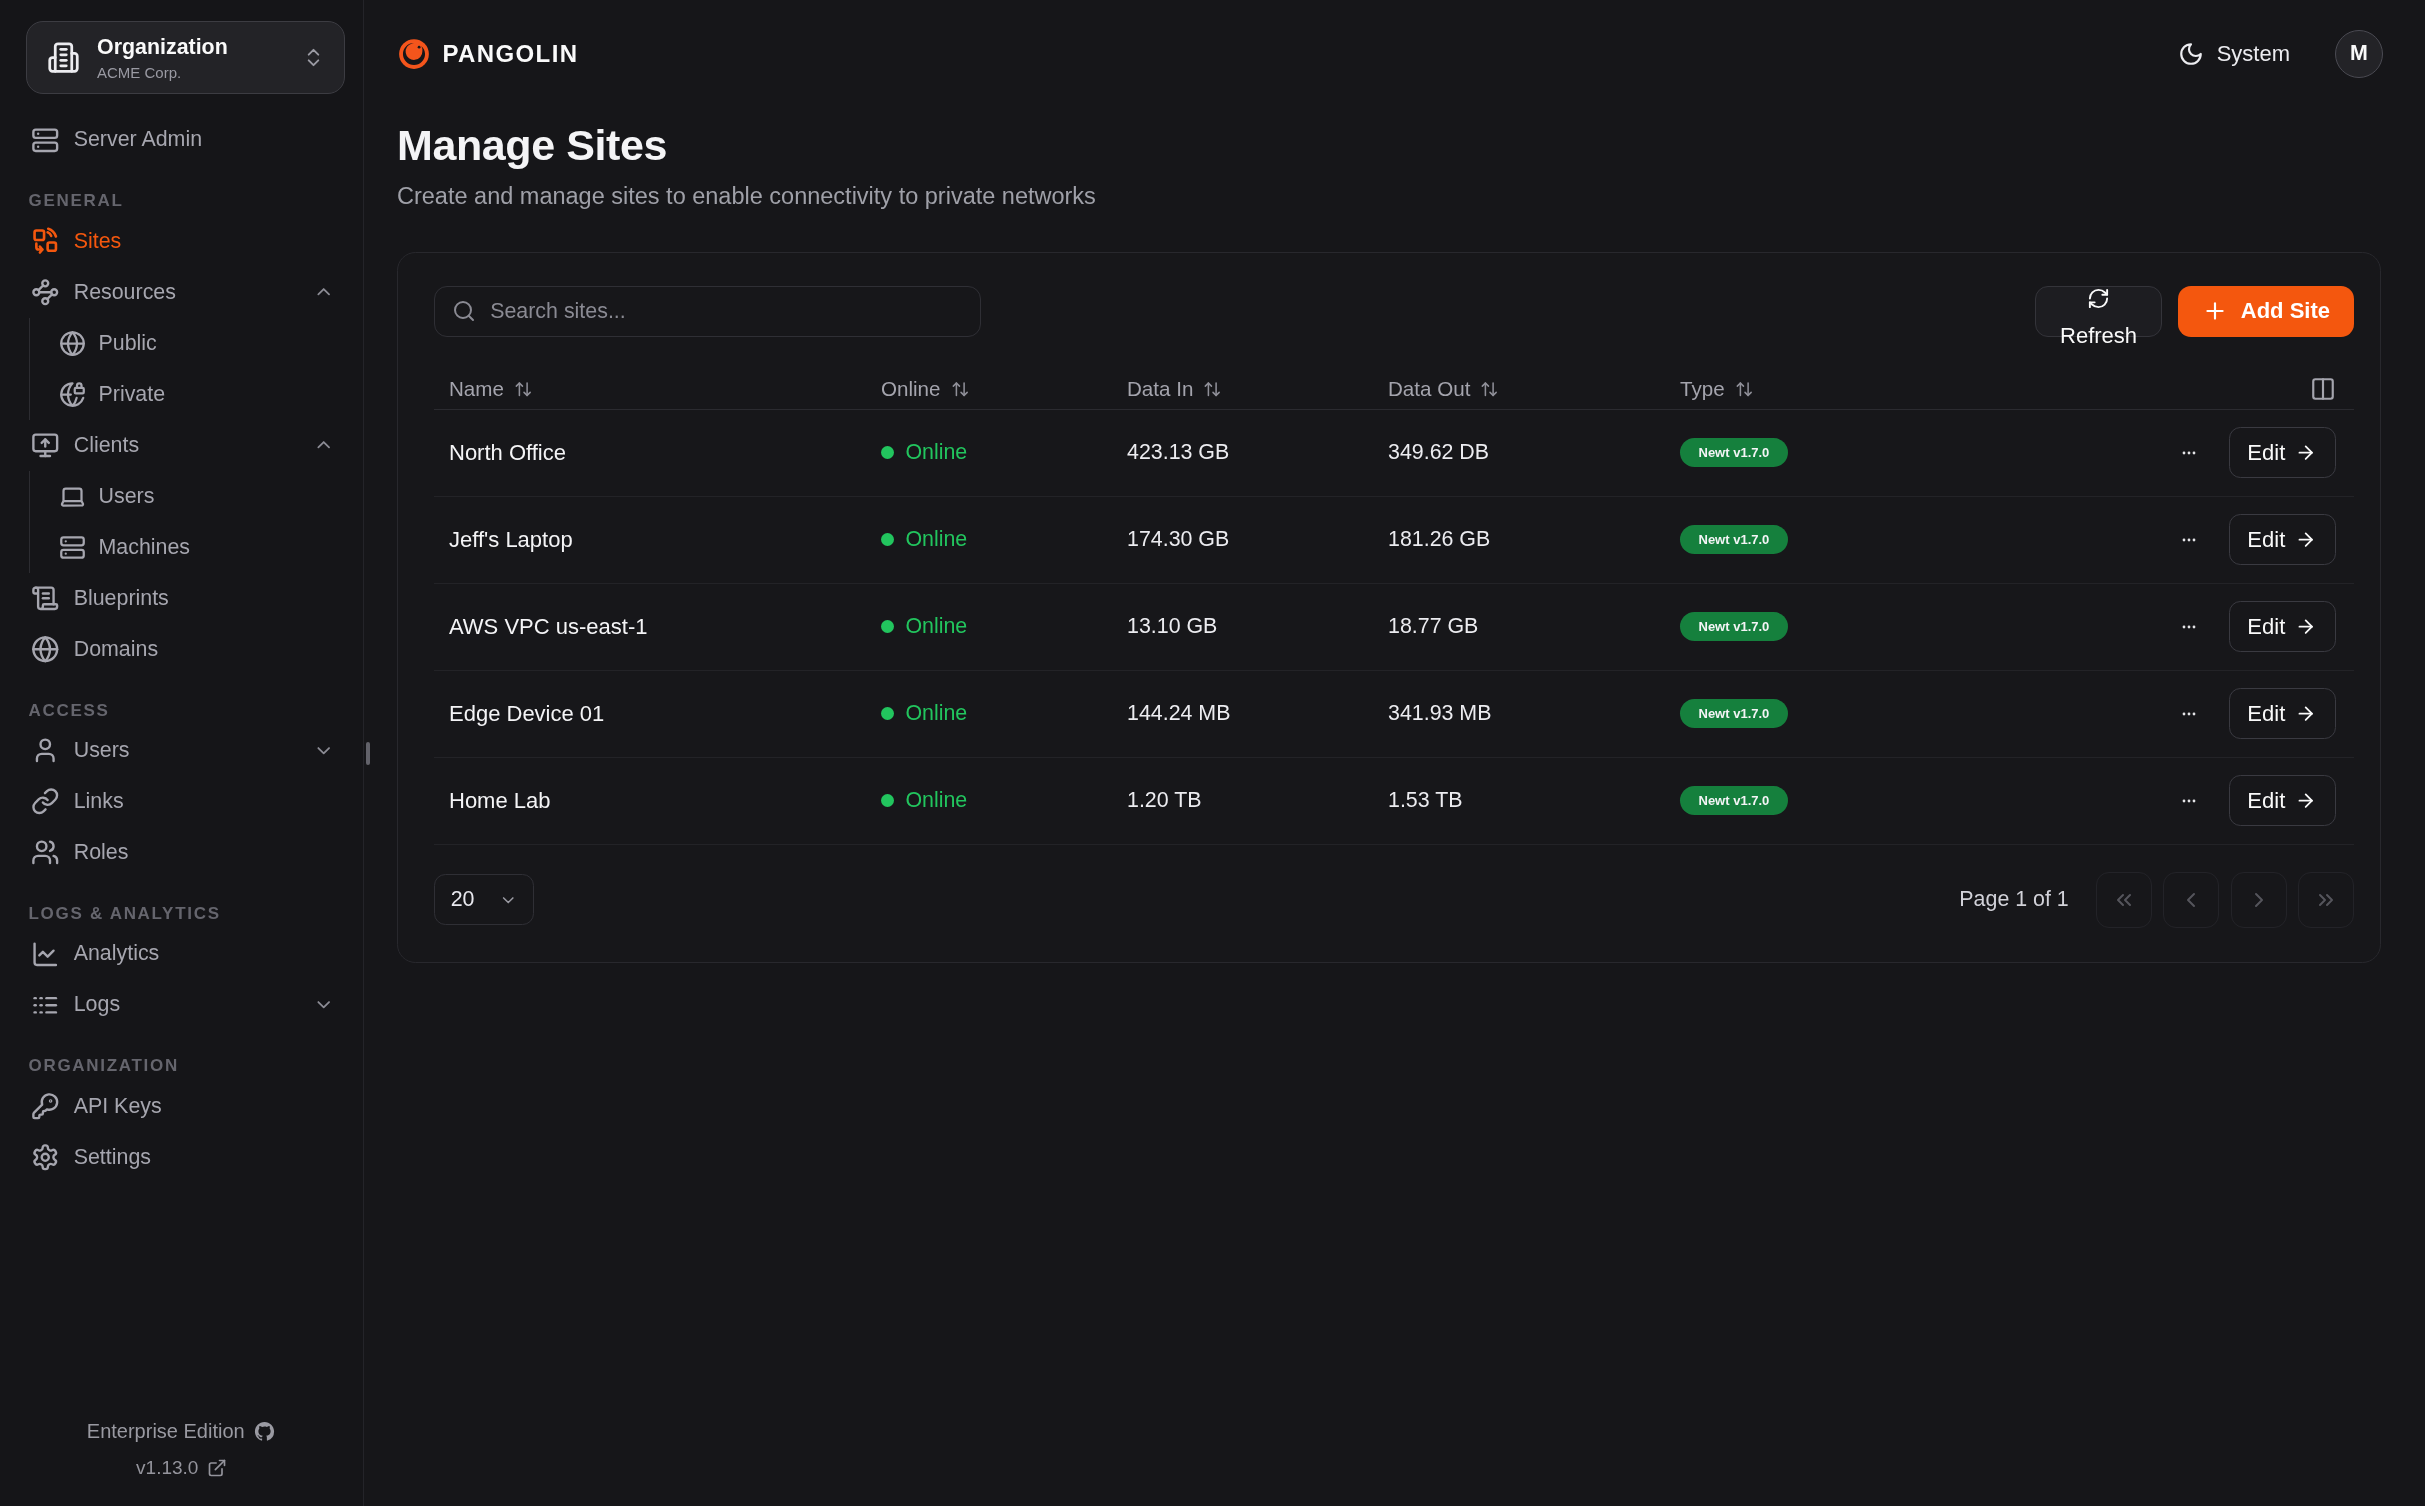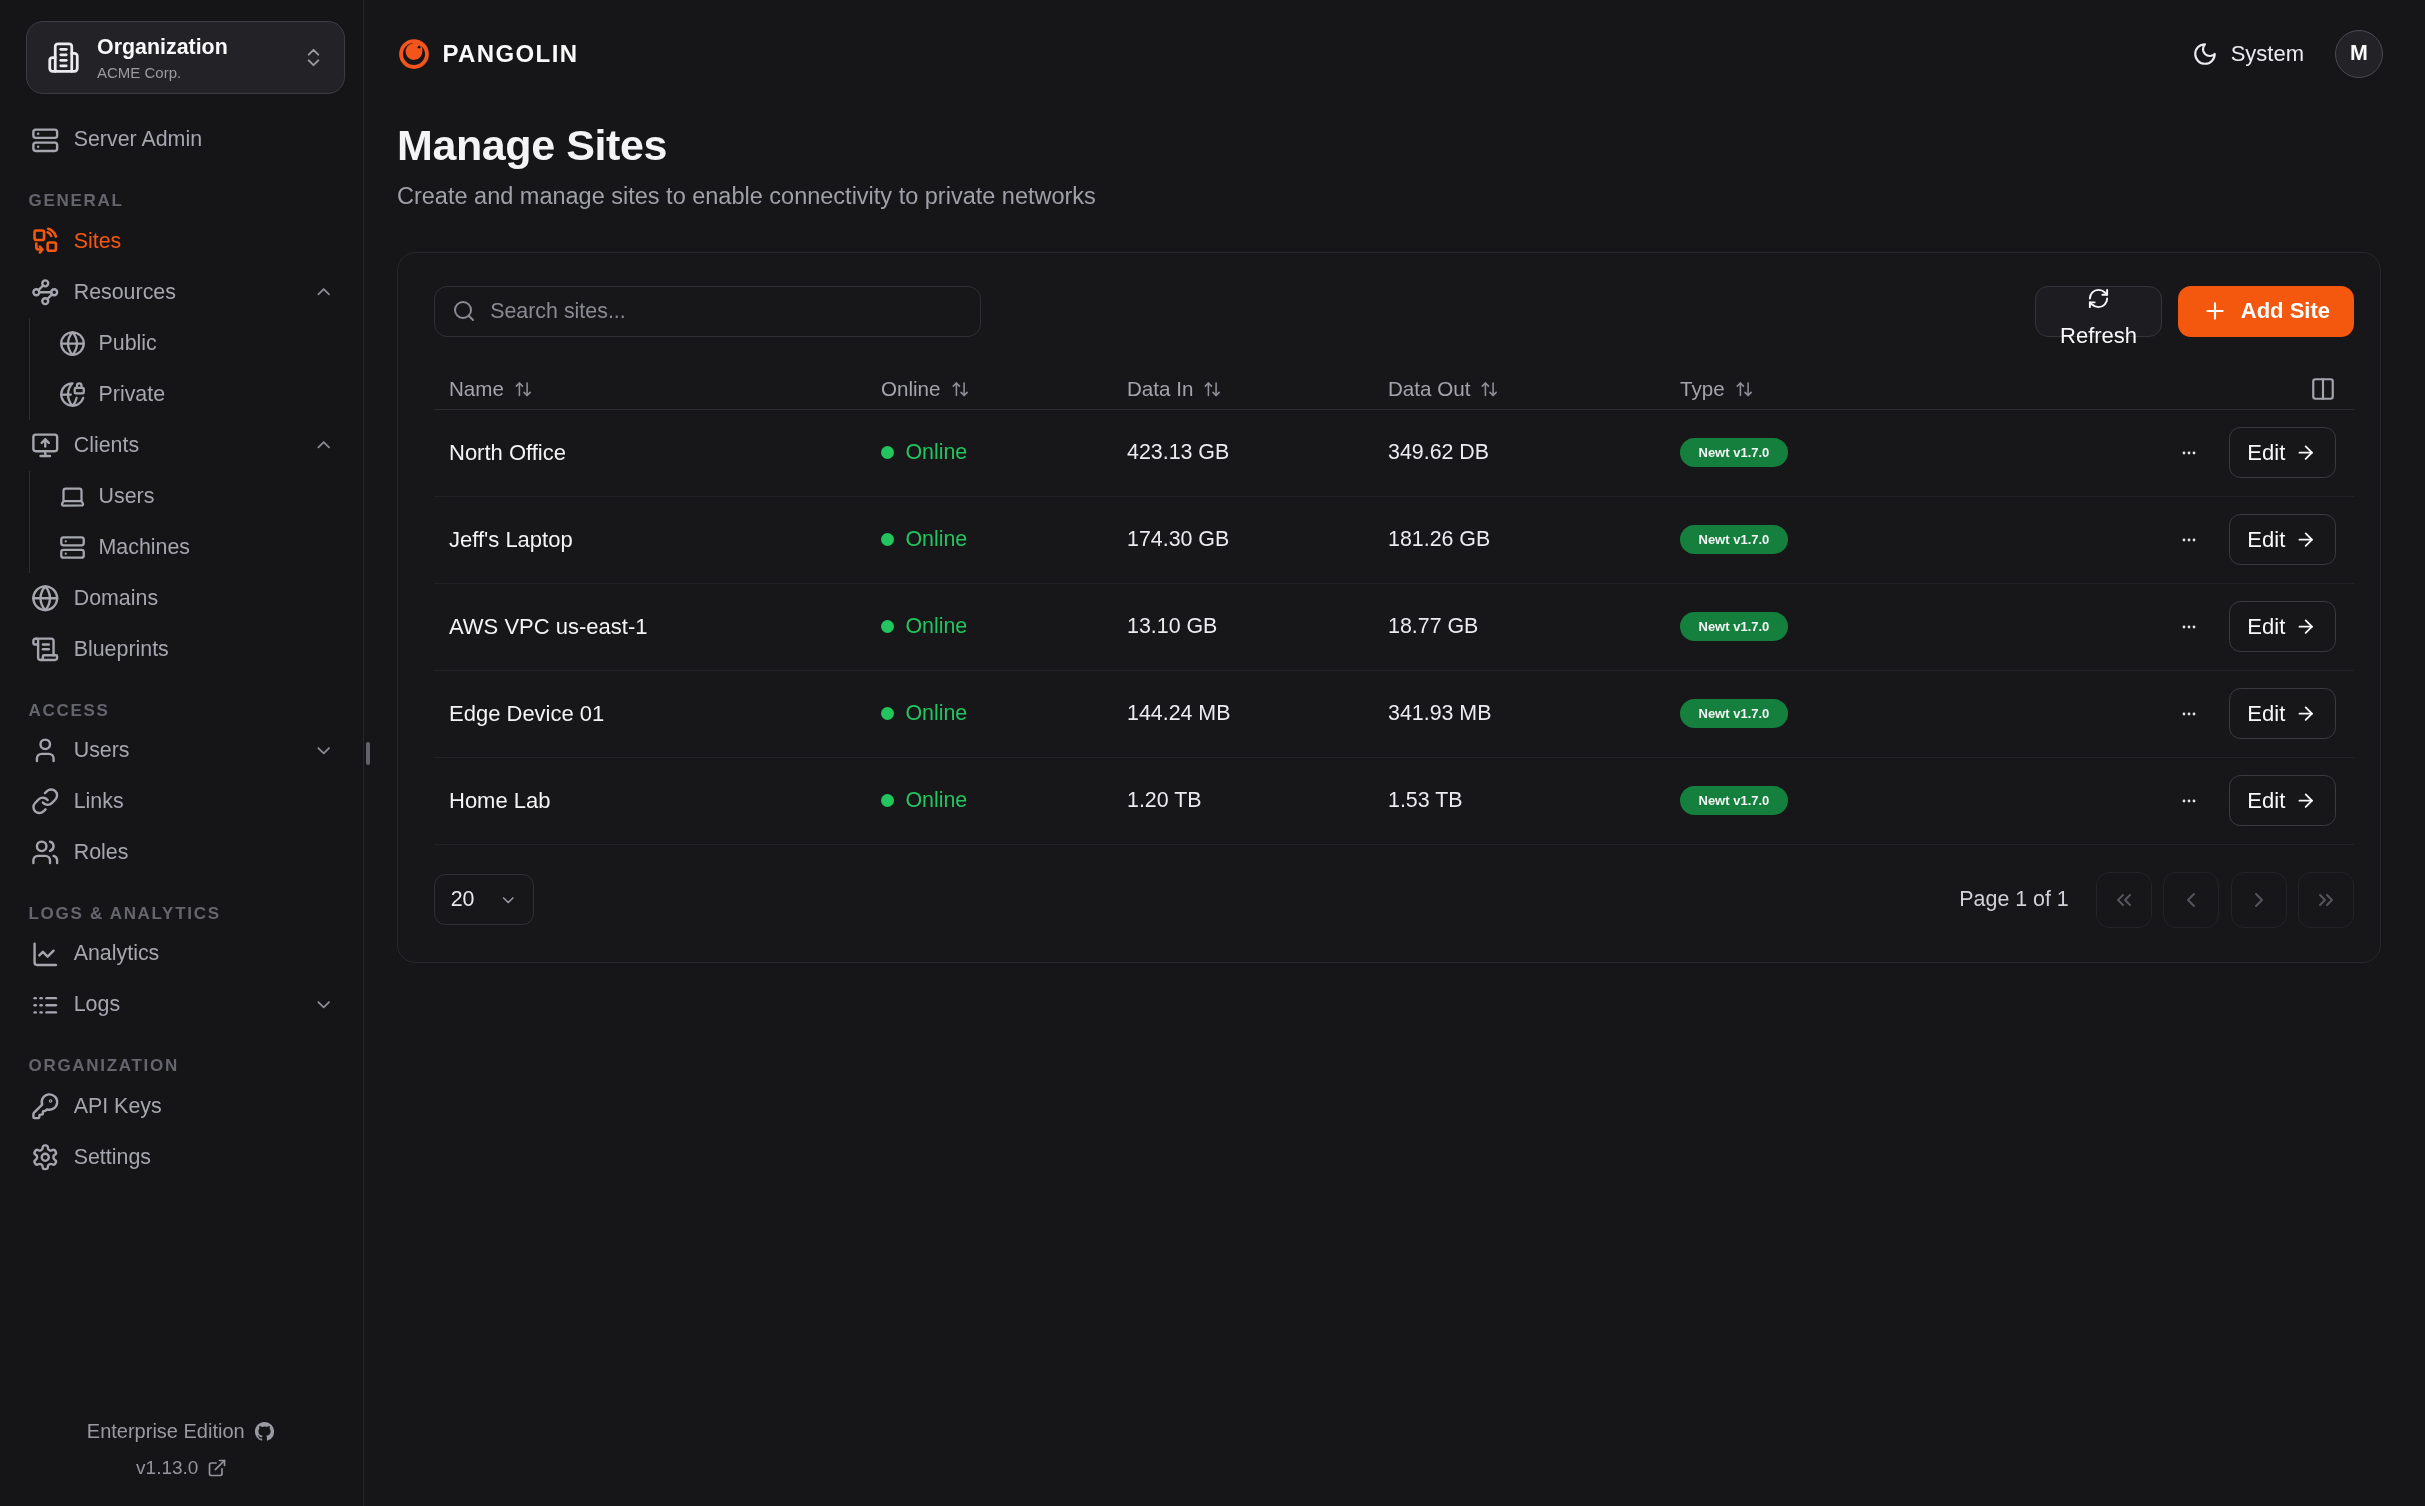--- a/index.html
+++ b/index.html
@@ -54,21 +54,21 @@
   .resize-handle {
     position:absolute; right:-7.1px; top:742px; width:4.3px; height:23px;
     background:#62626a; border-radius:2.8px; cursor:col-resize; z-index:5;
   }
 
   
   .main { flex:1; padding:0 43px 0 33px; display:flex; flex-direction:column; }
   .topbar { margin-top:28.5px; height:50px; display:flex; align-items:center; justify-content:space-between; }
   .brand { display:flex; align-items:center; gap:11.4px; }
   .brand-name { font-size:24px; font-weight:700; letter-spacing:1.4px; color:#fafafa; }
-  .top-right { display:flex; align-items:center; gap:31px; }
+  .top-right { display:flex; align-items:center; gap:45px; }
   .theme-toggle { display:flex; align-items:center; gap:13px; font-size:22px; color:#ececf0; cursor:pointer; }
   .avatar {
     width:48px; height:48px; border-radius:50%;
     background:#232327; border:1.4px solid #4a4a52;
     display:flex; align-items:center; justify-content:center;
     font-size:21.4px; font-weight:600; color:#fafafa; cursor:pointer;
   }
 
   .page-title { margin-top:41px; font-size:43px; font-weight:700; letter-spacing:-0.4px; line-height:50px; }
   .page-subtitle { margin-top:11.4px; font-size:23.5px; color:#9fa0a8; line-height:31px; }
@@ -253,35 +253,35 @@
           <rect x="2" y="14" width="20" height="7" rx="2"></rect>
           <path d="M6 6.5h.01"></path>
           <path d="M6 17.5h.01"></path>
         </svg>
       <span class="lbl">Machines</span>
     </div>
   </div>
 
   <div class="si">
     <svg width="28.5" height="28.5" viewBox="0 0 24 24" stroke="currentColor" fill="none" stroke-width="2" stroke-linecap="round" stroke-linejoin="round">
-        <circle cx="12" cy="12" r="10"></circle>
-        <path d="M2 12h20"></path>
-        <path d="M12 2a15.3 15.3 0 0 1 4 10 15.3 15.3 0 0 1-4 10 15.3 15.3 0 0 1-4-10 15.3 15.3 0 0 1 4-10z"></path>
-      </svg>
-    <span class="lbl">Domains</span>
-  </div>
-
-  <div class="si">
-    <svg width="28.5" height="28.5" viewBox="0 0 24 24" stroke="currentColor" fill="none" stroke-width="2" stroke-linecap="round" stroke-linejoin="round">
         <path d="M15 12h-5"></path>
         <path d="M15 8h-5"></path>
         <path d="M19 17V5a2 2 0 0 0-2-2H4"></path>
         <path d="M8 21h12a2 2 0 0 0 2-2v-1a1 1 0 0 0-1-1H11a1 1 0 0 0-1 1v1a2 2 0 1 1-4 0V5a2 2 0 1 0-4 0v2a1 1 0 0 0 1 1h3"></path>
       </svg>
     <span class="lbl">Blueprints</span>
+  </div>
+
+  <div class="si">
+    <svg width="28.5" height="28.5" viewBox="0 0 24 24" stroke="currentColor" fill="none" stroke-width="2" stroke-linecap="round" stroke-linejoin="round">
+        <circle cx="12" cy="12" r="10"></circle>
+        <path d="M2 12h20"></path>
+        <path d="M12 2a15.3 15.3 0 0 1 4 10 15.3 15.3 0 0 1-4 10 15.3 15.3 0 0 1-4-10 15.3 15.3 0 0 1 4-10z"></path>
+      </svg>
+    <span class="lbl">Domains</span>
   </div>
 
   <div class="section">ACCESS</div>
 
   <div class="si">
     <svg width="28.5" height="28.5" viewBox="0 0 24 24" stroke="currentColor" fill="none" stroke-width="2" stroke-linecap="round" stroke-linejoin="round">
         <path d="M19 21v-2a4 4 0 0 0-4-4H9a4 4 0 0 0-4 4v2"></path>
         <circle cx="12" cy="7" r="4"></circle>
       </svg>
     <span class="lbl">Users</span>

